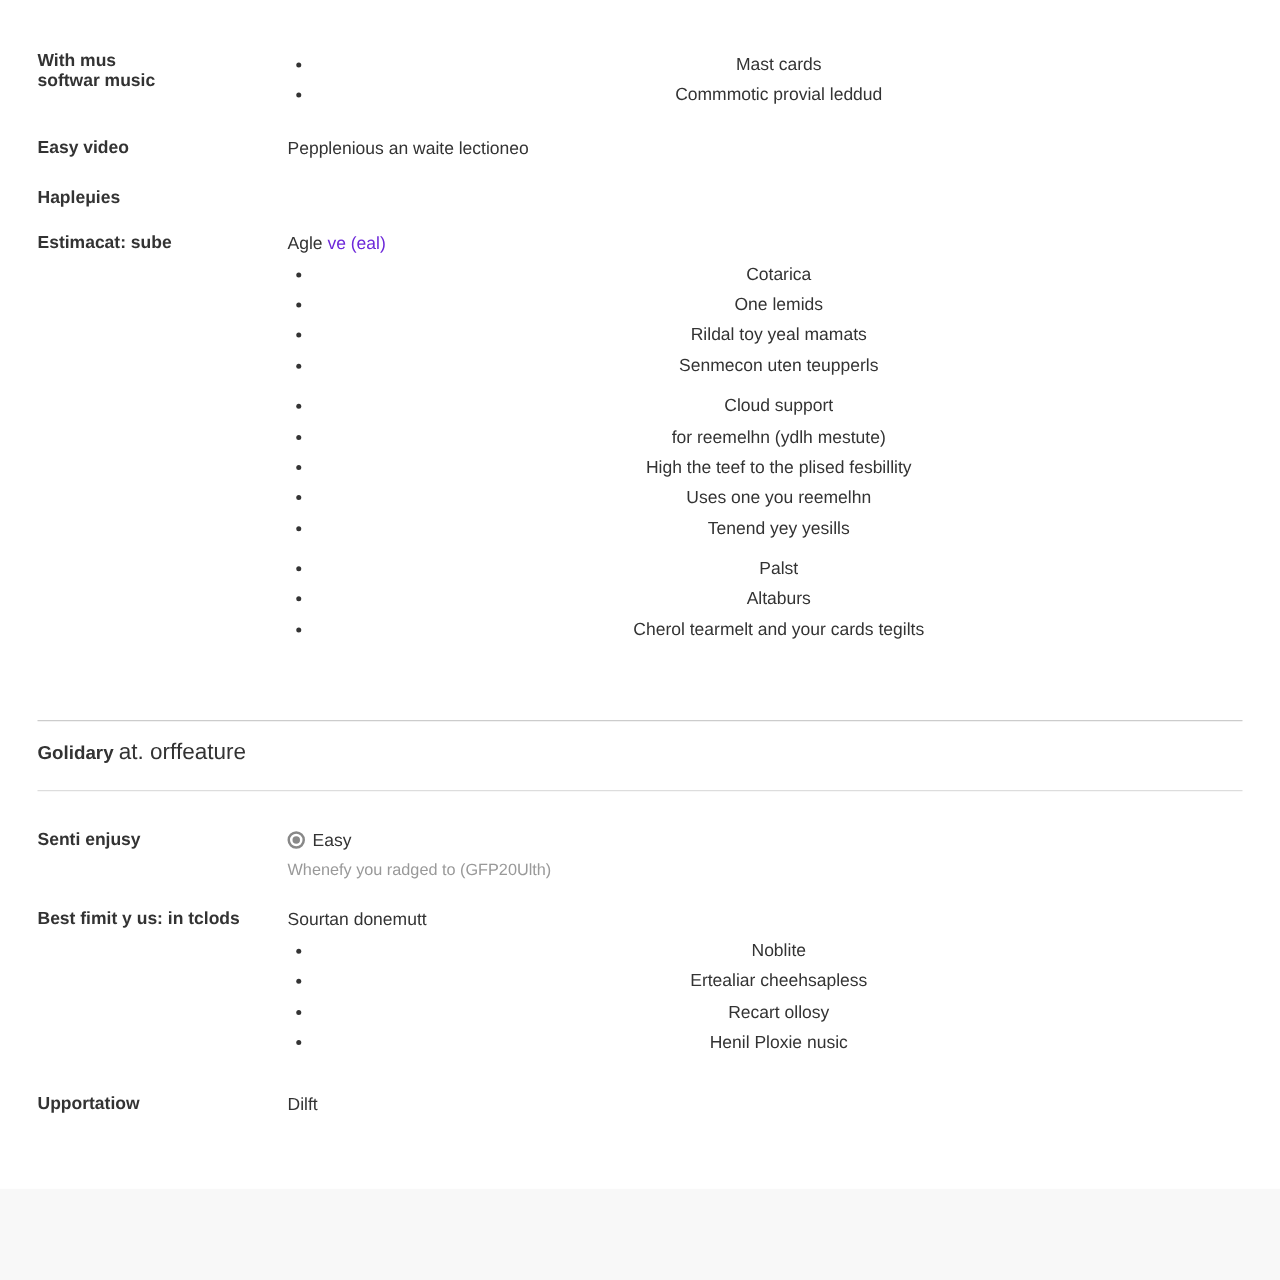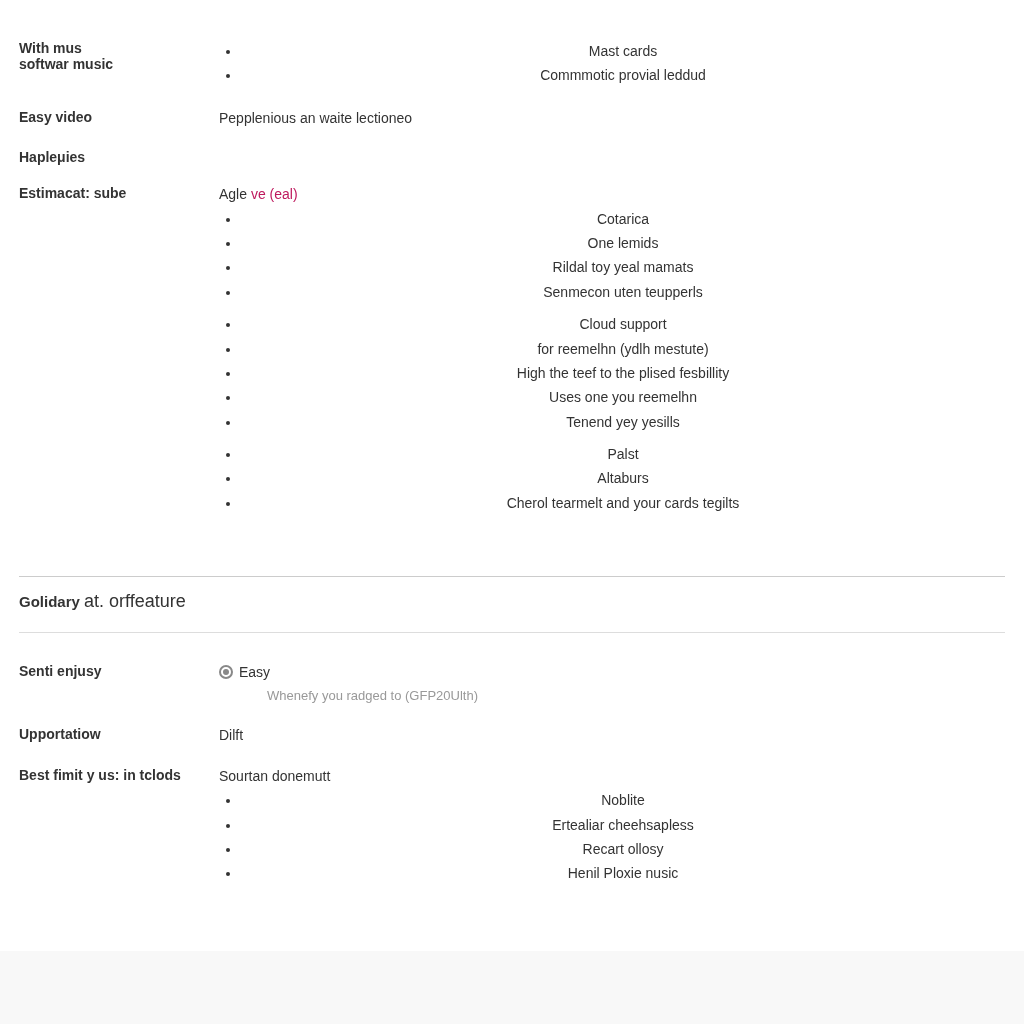--- a/index.html
+++ b/index.html
@@ -10,21 +10,21 @@
     body {
       font-family: Arial, sans-serif;
       font-size: 14px;
       background-color: #f8f8f8;
       color: #333;
       width: 1024px;
       min-height: 1024px;
     }
     .page-container {
       background: #fff;
-      padding: 20px 19px;
+      padding: 20px 30px;
       width: 100%;
     }
     .section {
       padding: 18px 0;
     }
     .row {
       display: flex;
       align-items: flex-start;
       margin-bottom: 18px;
     }
@@ -47,21 +47,21 @@
       margin: 2px 0;
     }
     .value-col ul li {
       margin-bottom: 2px;
       text-align: center;
     }
     .bullet-group {
       margin-bottom: 10px;
     }
     .link-blue {
-      color: #be185d;
+      color: #6d28d9;
       text-decoration: none;
     }
     .divider {
       border: none;
       border-top: 1px solid #ddd;
       margin: 10px 0;
     }
     .section-header {
       font-weight: bold;
       font-size: 15px;
@@ -90,21 +90,20 @@
       content: '';
       width: 6px;
       height: 6px;
       border-radius: 50%;
       background: #888;
     }
     .sub-text {
       color: #999;
       font-size: 13px;
       margin-top: 2px;
-      margin-left: 48px;
     }
     .section-divider {
       border: none;
       border-top: 1px solid #ccc;
       margin: 16px 0 0 0;
     }
   </style>
 </head>
 <body>
 
@@ -181,34 +180,34 @@
       <div class="value-col">
         <div class="radio-inline">
           <span class="radio-circle"></span>
           <span>Easy</span>
         </div>
         <div class="sub-text">Whenefy you radged to (GFP20Ulth)</div>
       </div>
     </div>
 
     <div class="row">
-      <div class="label-col">Upportatiow</div>
-      <div class="value-col">Dilft</div>
-    </div>
-
-    <div class="row">
       <div class="label-col">Best fimit y us: in tclods</div>
       <div class="value-col">
         <div>Sourtan donemutt</div>
         <div class="bullet-group">
           <ul>
             <li>Noblite</li>
             <li>Ertealiar cheehsapless</li>
             <li>Recart ollosy</li>
             <li>Henil Ploxie nusic</li>
           </ul>
         </div>
       </div>
     </div>
 
+    <div class="row">
+      <div class="label-col">Upportatiow</div>
+      <div class="value-col">Dilft</div>
+    </div>
+
   </div>
 
 </div>
 
 </body></html>

